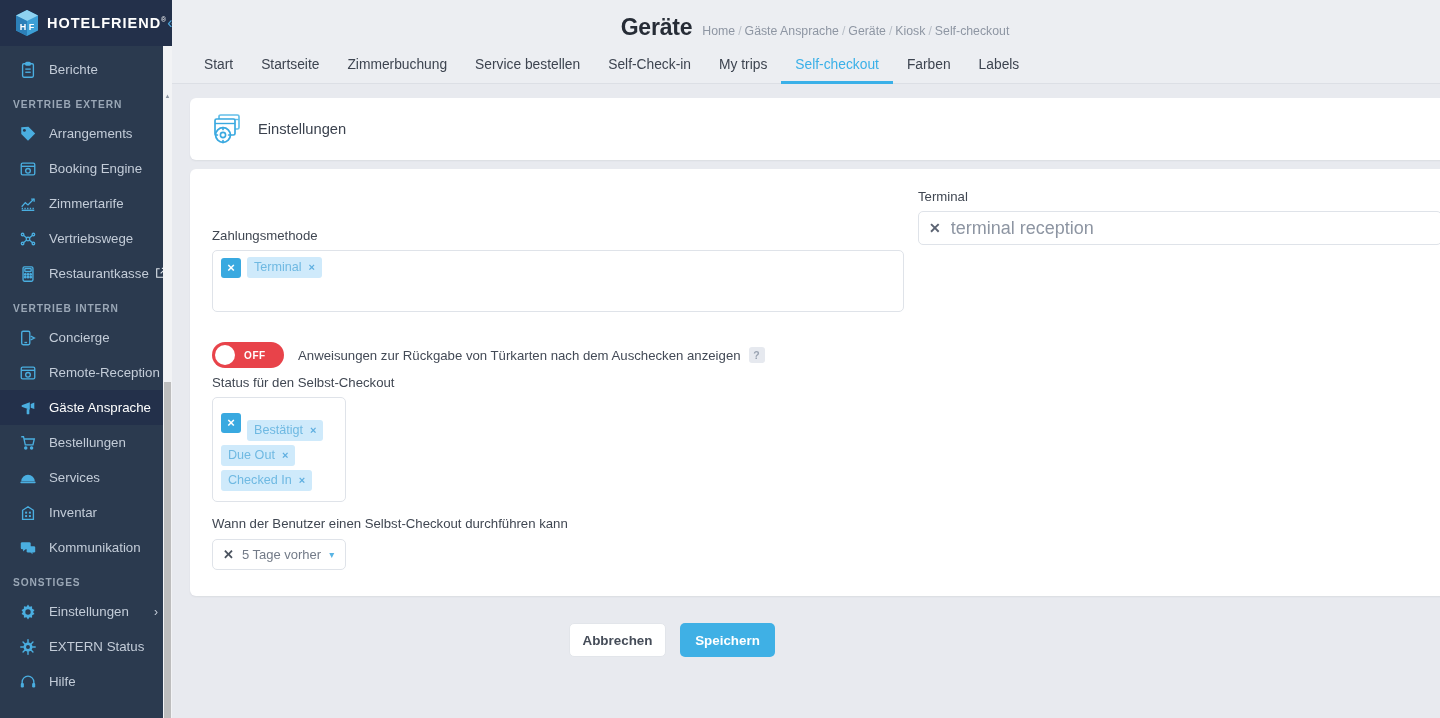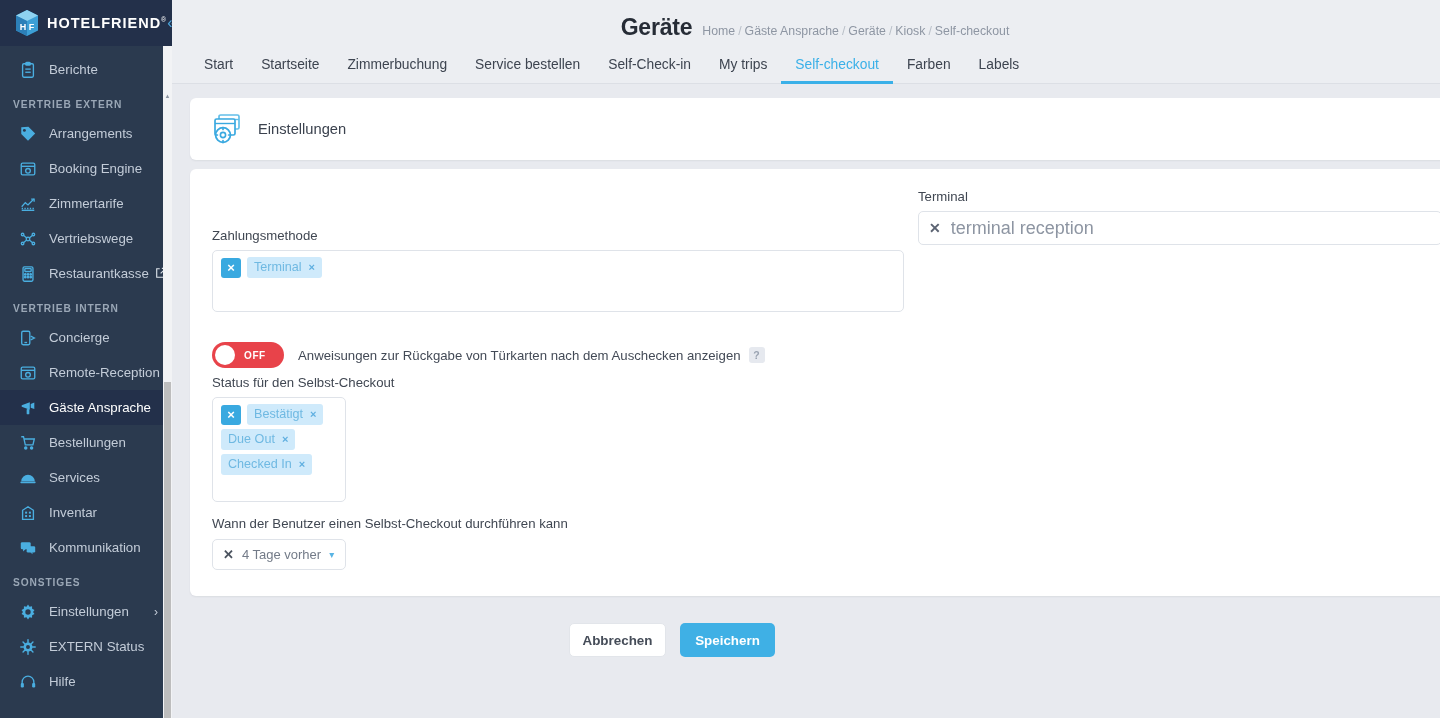--- a/index.html
+++ b/index.html
@@ -216,21 +216,21 @@
   }
 
   .status-label { font-size: 13.2px; color: #404752; margin-top: 7px; }
 
   .ms-tall {
     border: 1px solid #dfe3e9; border-radius: 5px;
     background: #fff; width: 134px; height: 105px;
     padding: 6px 8px; margin-top: 7px; cursor: text;
   }
   .ms-tall .chip { margin-top: 4px; }
-  .ms-tall .ms-row:first-child .chip { margin-top: 0; }
+  .ms-tall .ms-row:first-child .chip { margin-top: 16px; }
 
   .when-label { font-size: 13.2px; color: #404752; margin-top: 14px; }
 
   .daysel {
     border: 1px solid #dfe3e9; border-radius: 5px;
     background: #fff; height: 31px; width: 134px;
     display: flex; align-items: center;
     padding: 0 10px; margin-top: 8px; cursor: pointer;
   }
   .day-x { color: #4b535f; font-size: 13px; font-weight: bold; margin-right: 8px; line-height: 1; }
@@ -571,21 +571,21 @@
                 <span>Checked In</span>
                 <span class="x">×</span>
               </span>
             </div>
           </div>
 
           <div class="when-label">Wann der Benutzer einen Selbst-Checkout durchführen kann</div>
 
           <div class="daysel">
             <span class="day-x">✕</span>
-            <span class="day-val">4 Tage vorher</span>
+            <span class="day-val">5 Tage vorher</span>
             <span class="day-chev">▾</span>
           </div>
 
         </div>
       </div>
 
       <div class="actions">
         <button class="btn btn-cancel">Abbrechen</button>
         <button class="btn btn-save">Speichern</button>
       </div>

